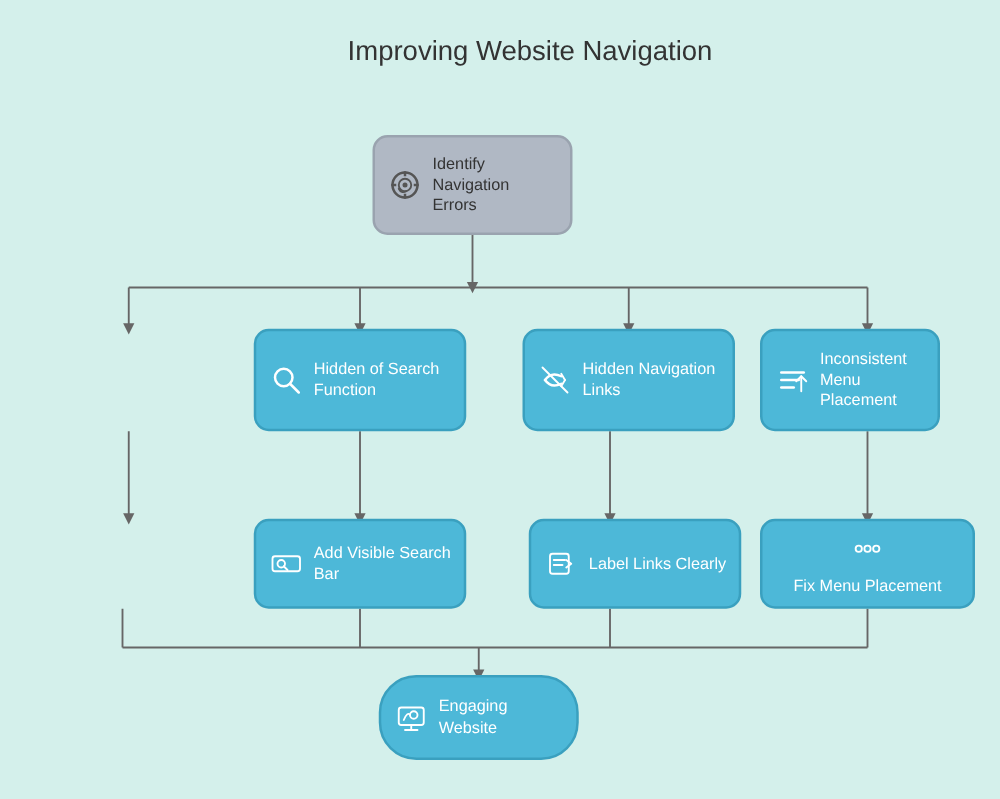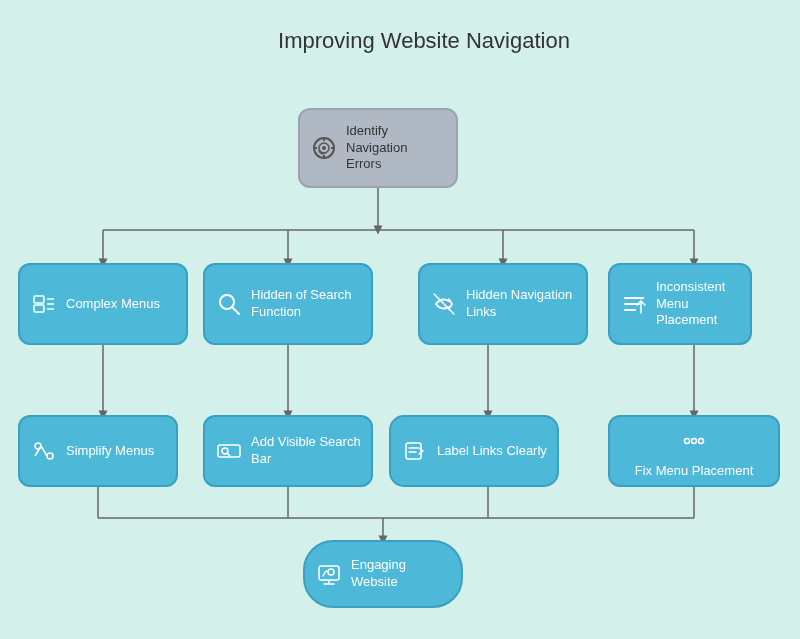--- a/index.html
+++ b/index.html
@@ -29,20 +29,21 @@
       top: 0; left: 0;
       width: 800px;
       height: 639px;
       pointer-events: none;
     }
     .node {
       position: absolute;
       border-radius: 12px;
       display: flex;
       align-items: center;
+      justify-content: center;
       padding: 10px 10px;
       font-size: 13px;
       font-weight: 500;
       color: #fff;
       text-align: left;
       gap: 8px;
     }
     .node-root {
       background: #b0b8c4;
       color: #333;
@@ -113,32 +114,20 @@
         <line x1="2" y1="13" x2="6" y2="13" stroke="#555" stroke-width="2"></line>
         <line x1="20" y1="13" x2="24" y2="13" stroke="#555" stroke-width="2"></line>
         <line x1="13" y1="2" x2="13" y2="6" stroke="#555" stroke-width="2"></line>
         <line x1="13" y1="20" x2="13" y2="24" stroke="#555" stroke-width="2"></line>
         <path d="M8 16 Q10 20 14 18" stroke="#555" stroke-width="1.5" fill="none" stroke-linecap="round"></path>
       </svg>
     </div>
     <div class="node-text" style="color:#333;">Identify Navigation Errors</div>
   </div>
 
-  <div class="node node-blue" style="left:18px; top:263px; width:170px; height:82px;">
-    <div class="node-icon">
-      <svg width="26" height="26" viewBox="0 0 26 26" fill="none">
-        <rect x="3" y="5" width="10" height="7" rx="1" stroke="white" stroke-width="1.5" fill="none"></rect>
-        <rect x="3" y="14" width="10" height="7" rx="1" stroke="white" stroke-width="1.5" fill="none"></rect>
-        <line x1="16" y1="8" x2="23" y2="8" stroke="white" stroke-width="1.5"></line>
-        <line x1="16" y1="13" x2="23" y2="13" stroke="white" stroke-width="1.5"></line>
-        <line x1="16" y1="18" x2="23" y2="18" stroke="white" stroke-width="1.5"></line>
-      </svg>
-    </div>
-    <div class="node-text">Complex Menus</div>
-  </div>
 
   <div class="node node-blue" style="left:203px; top:263px; width:170px; height:82px;">
     <div class="node-icon">
       <svg width="26" height="26" viewBox="0 0 26 26" fill="none">
         <circle cx="11" cy="11" r="7" stroke="white" stroke-width="2" fill="none"></circle>
         <line x1="16" y1="16" x2="23" y2="23" stroke="white" stroke-width="2" stroke-linecap="round"></line>
       </svg>
     </div>
     <div class="node-text">Hidden of Search Function</div>
   </div>
@@ -162,44 +151,33 @@
         <line x1="4" y1="7" x2="22" y2="7" stroke="white" stroke-width="2" stroke-linecap="round"></line>
         <line x1="4" y1="13" x2="18" y2="13" stroke="white" stroke-width="2" stroke-linecap="round"></line>
         <line x1="4" y1="19" x2="14" y2="19" stroke="white" stroke-width="2" stroke-linecap="round"></line>
         <line x1="20" y1="10" x2="20" y2="22" stroke="white" stroke-width="1.5" stroke-linecap="round"></line>
         <polyline points="16,14 20,10 24,14" fill="none" stroke="white" stroke-width="1.5" stroke-linecap="round" stroke-linejoin="round"></polyline>
       </svg>
     </div>
     <div class="node-text">Inconsistent Menu Placement</div>
   </div>
 
-  <div class="node node-blue" style="left:18px; top:415px; width:160px; height:72px;">
-    <div class="node-icon">
-      <svg width="26" height="26" viewBox="0 0 26 26" fill="none">
-        <circle cx="7" cy="8" r="3" stroke="white" stroke-width="1.5" fill="none"></circle>
-        <circle cx="19" cy="18" r="3" stroke="white" stroke-width="1.5" fill="none"></circle>
-        <line x1="10" y1="8" x2="16" y2="18" stroke="white" stroke-width="1.5"></line>
-        <line x1="4" y1="18" x2="10" y2="8" stroke="white" stroke-width="1.5"></line>
-      </svg>
-    </div>
-    <div class="node-text">Simplify Menus</div>
-  </div>
 
   <div class="node node-blue" style="left:203px; top:415px; width:170px; height:72px;">
     <div class="node-icon">
       <svg width="26" height="26" viewBox="0 0 26 26" fill="none">
         <rect x="2" y="7" width="22" height="12" rx="2" stroke="white" stroke-width="1.5" fill="none"></rect>
         <circle cx="9" cy="13" r="3" stroke="white" stroke-width="1.5" fill="none"></circle>
         <line x1="11" y1="15" x2="14" y2="18" stroke="white" stroke-width="1.5" stroke-linecap="round"></line>
       </svg>
     </div>
     <div class="node-text">Add Visible Search Bar</div>
   </div>
 
-  <div class="node node-blue" style="left:389px; top:415px; width:170px; height:72px;border-radius:15px;">
+  <div class="node node-blue" style="left:423px; top:415px; width:170px; height:72px;">
     <div class="node-icon">
       <svg width="26" height="26" viewBox="0 0 26 26" fill="none">
         <rect x="4" y="5" width="15" height="16" rx="2" stroke="white" stroke-width="1.5" fill="none"></rect>
         <line x1="7" y1="10" x2="16" y2="10" stroke="white" stroke-width="1.5" stroke-linecap="round"></line>
         <line x1="7" y1="14" x2="14" y2="14" stroke="white" stroke-width="1.5" stroke-linecap="round"></line>
         <polyline points="17,16 21,13 17,10" fill="none" stroke="white" stroke-width="1.5" stroke-linecap="round" stroke-linejoin="round"></polyline>
       </svg>
     </div>
     <div class="node-text">Label Links Clearly</div>
   </div>

